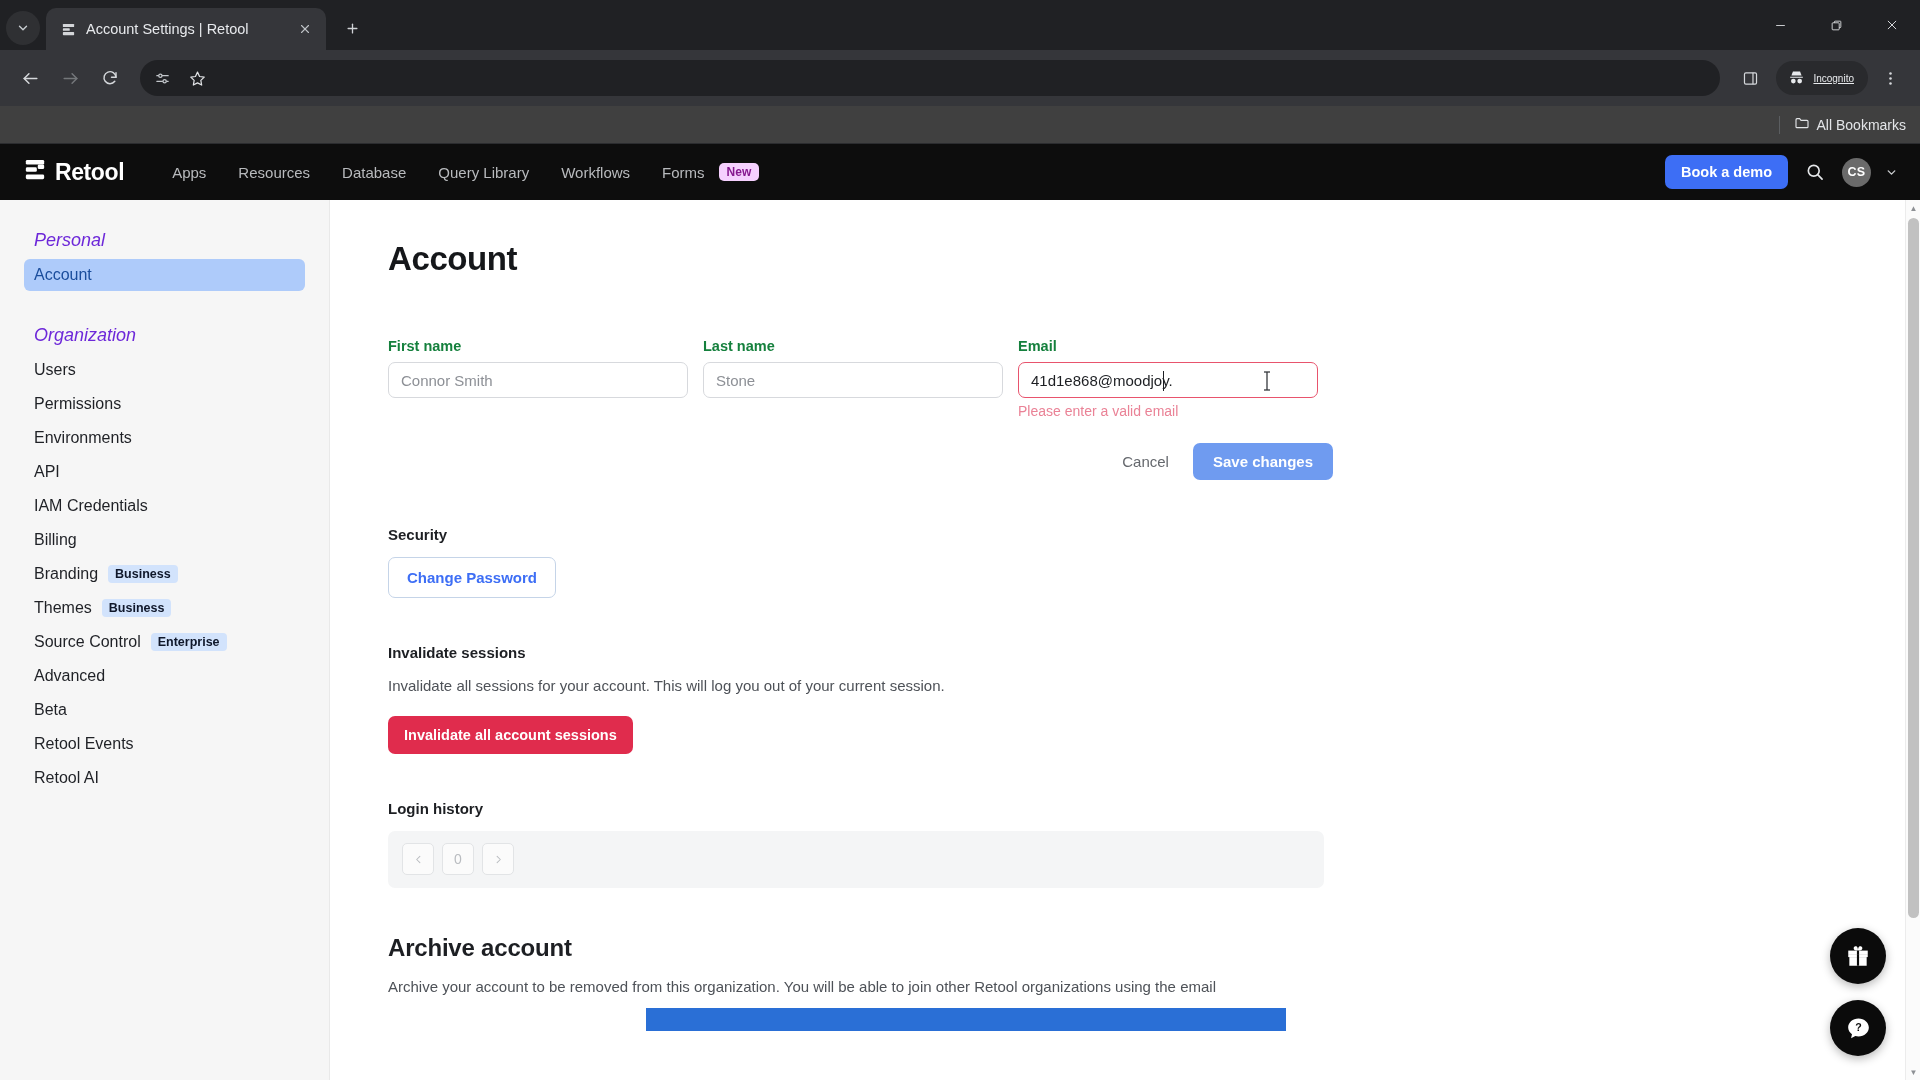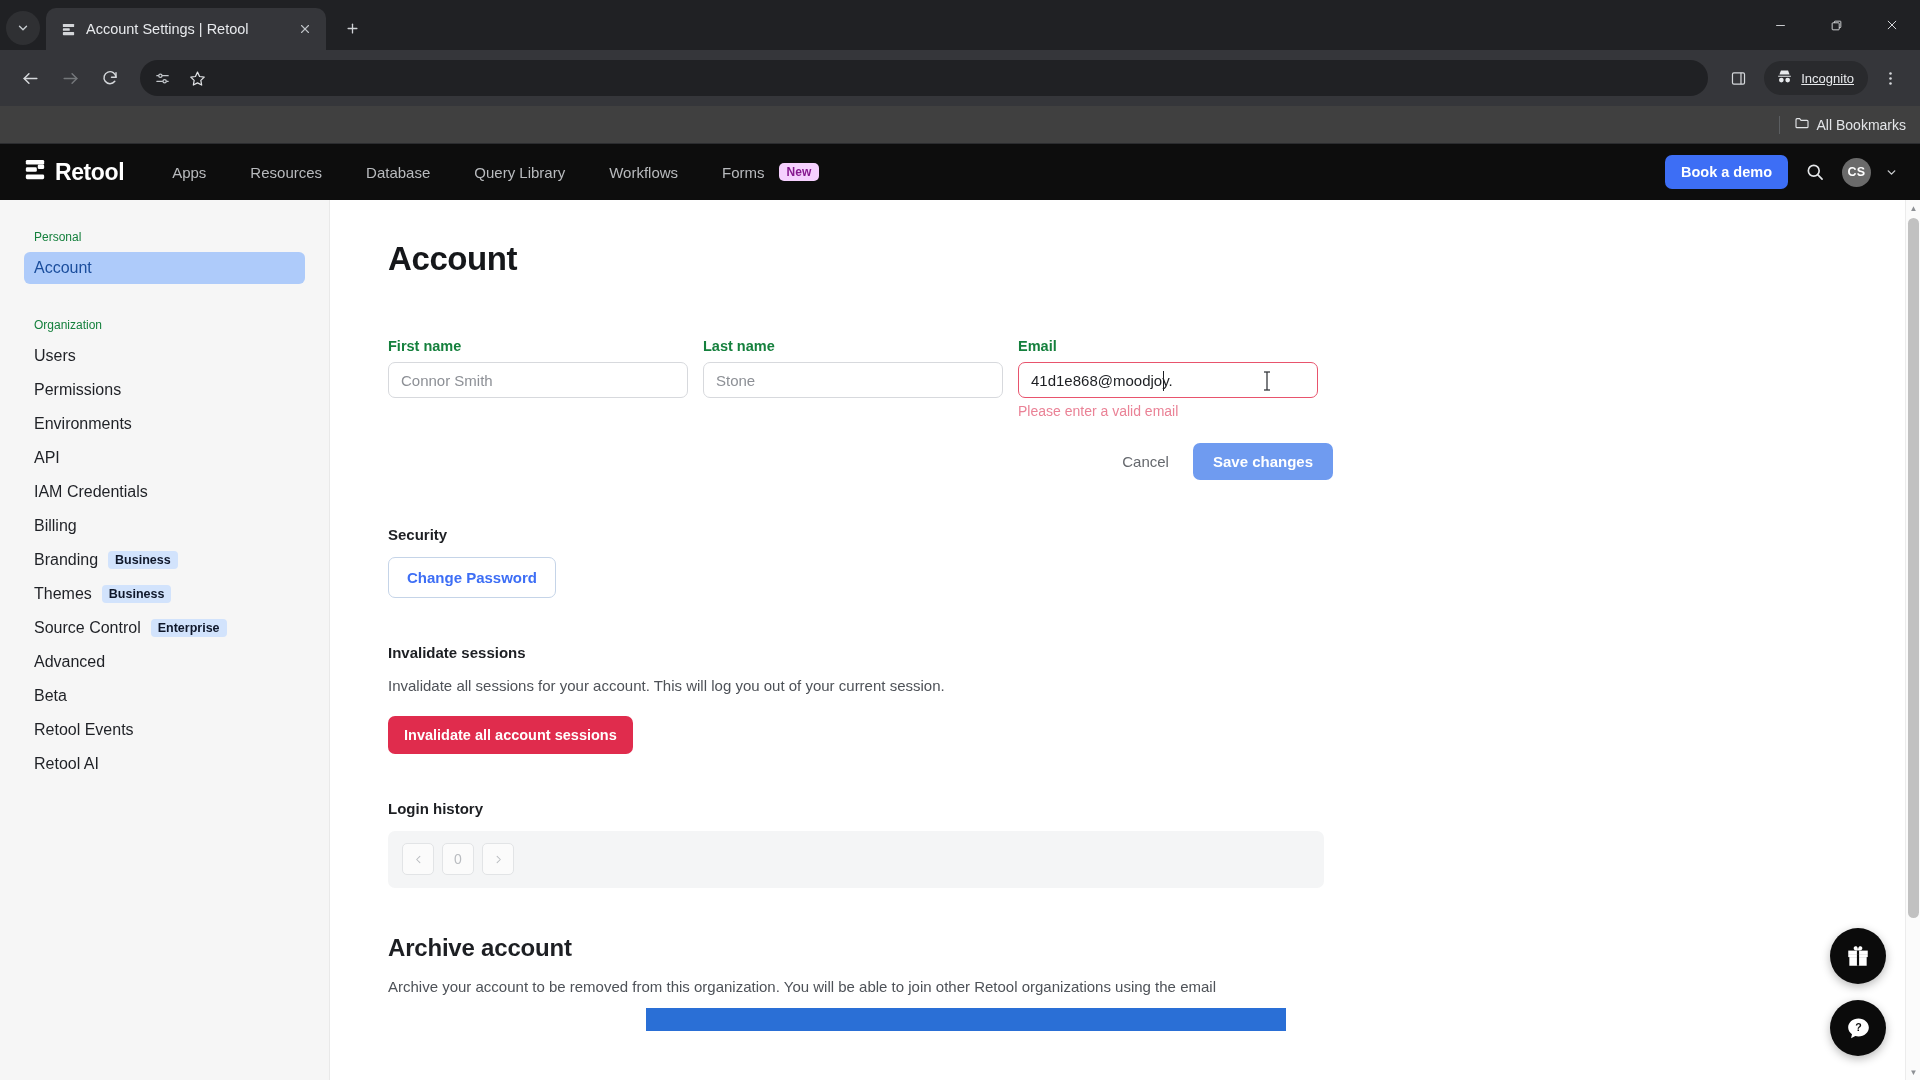--- a/index.html
+++ b/index.html
@@ -120,21 +120,21 @@
   }
   .omni-star { width: 26px; height: 26px; color: #e2e4e7; display: flex; align-items: center; justify-content: center; flex: 0 0 26px; }
   .incognito-pill {
     height: 34px;
     background: #292a2d;
     border-radius: 17px;
     display: flex; align-items: center;
     gap: 7px;
     padding: 0 14px 0 11px;
     color: #e8eaed;
-    font-size: 13px;
+    font-size: 10px;
     margin-left: 4px;
     text-decoration: underline;
   }
 
   .bookmarks {
     height: 38px;
     background: #404040;
     display: flex;
     align-items: center;
     justify-content: flex-end;
@@ -157,21 +157,21 @@
   .retool-nav {
     height: 56px;
     background: #0d0d0d;
     display: flex;
     align-items: center;
     padding: 0 22px 0 24px;
     gap: 0;
   }
   .brand { display: flex; align-items: center; gap: 9px; margin-right: 36px; }
   .brand-name { color: #ffffff; font-size: 23px; font-weight: 700; letter-spacing: -0.4px; }
-  .nav-links { display: flex; align-items: center; gap: 20px; }
+  .nav-links { display: flex; align-items: center; gap: 8px; }
   .nav-link {
     color: #b8babd;
     font-size: 15px;
     font-weight: 500;
     padding: 7px 12px;
     border-radius: 6px;
     white-space: nowrap;
   }
   .nav-link-wrap { display: flex; align-items: center; }
   .badge-new {
@@ -212,24 +212,25 @@
   
   .sidebar {
     width: 330px;
     flex: 0 0 330px;
     background: #f6f6f6;
     border-right: 1px solid #e9e9e9;
     padding: 24px 24px 0 24px;
     overflow: hidden;
   }
   .side-section {
-    color: #15803d;
-    font-size: 12px;
+    color: #6d28d9;
+    font-size: 18px;
     padding: 6px 10px;
     margin-bottom: 2px;
+    font-style: italic;
   }
   .side-section.second { margin-top: 28px; }
   .side-item {
     display: flex;
     align-items: center;
     gap: 10px;
     padding: 7px 10px;
     border-radius: 6px;
     color: #1f2126;
     font-size: 16px;

